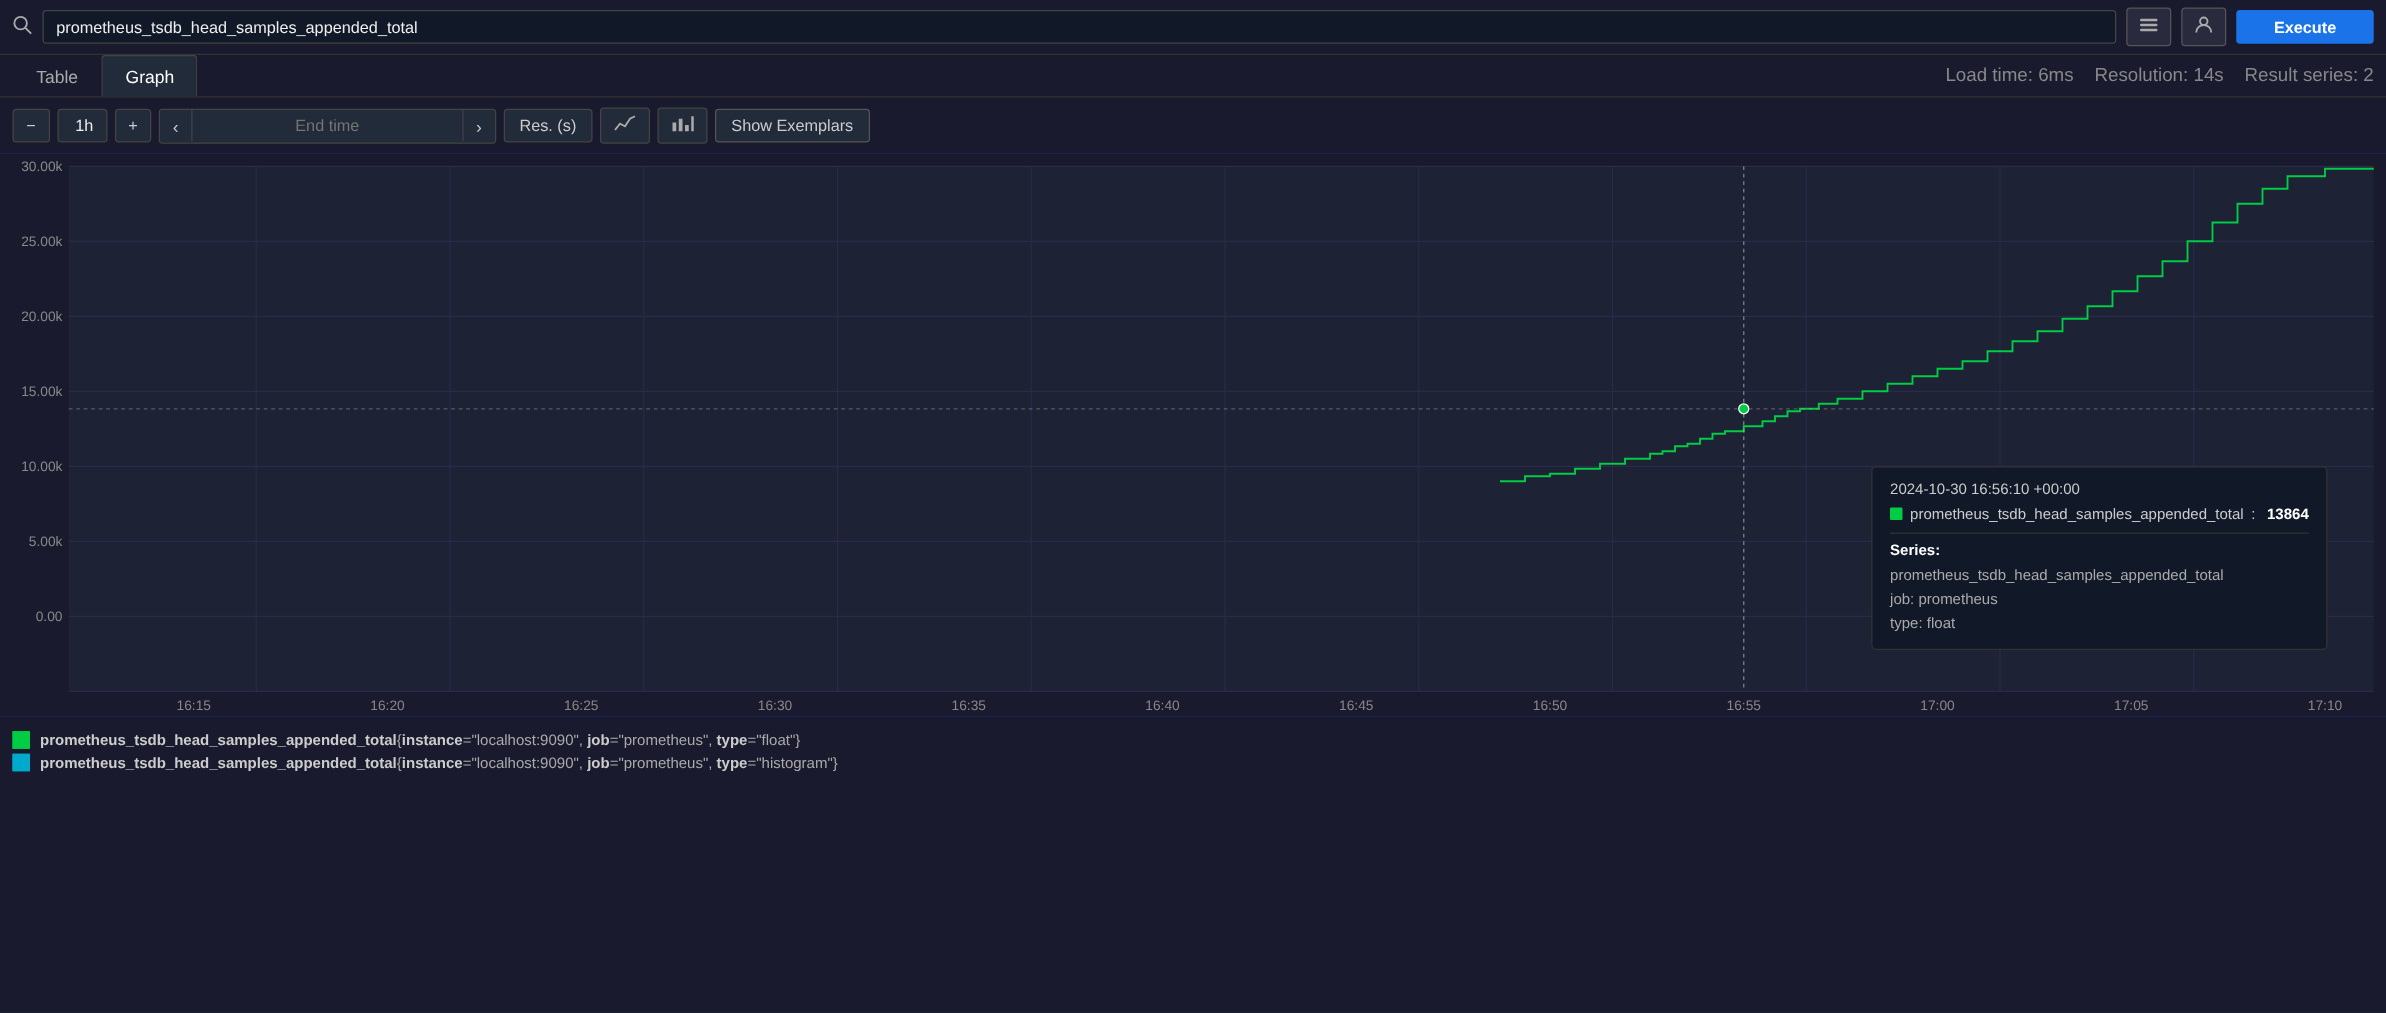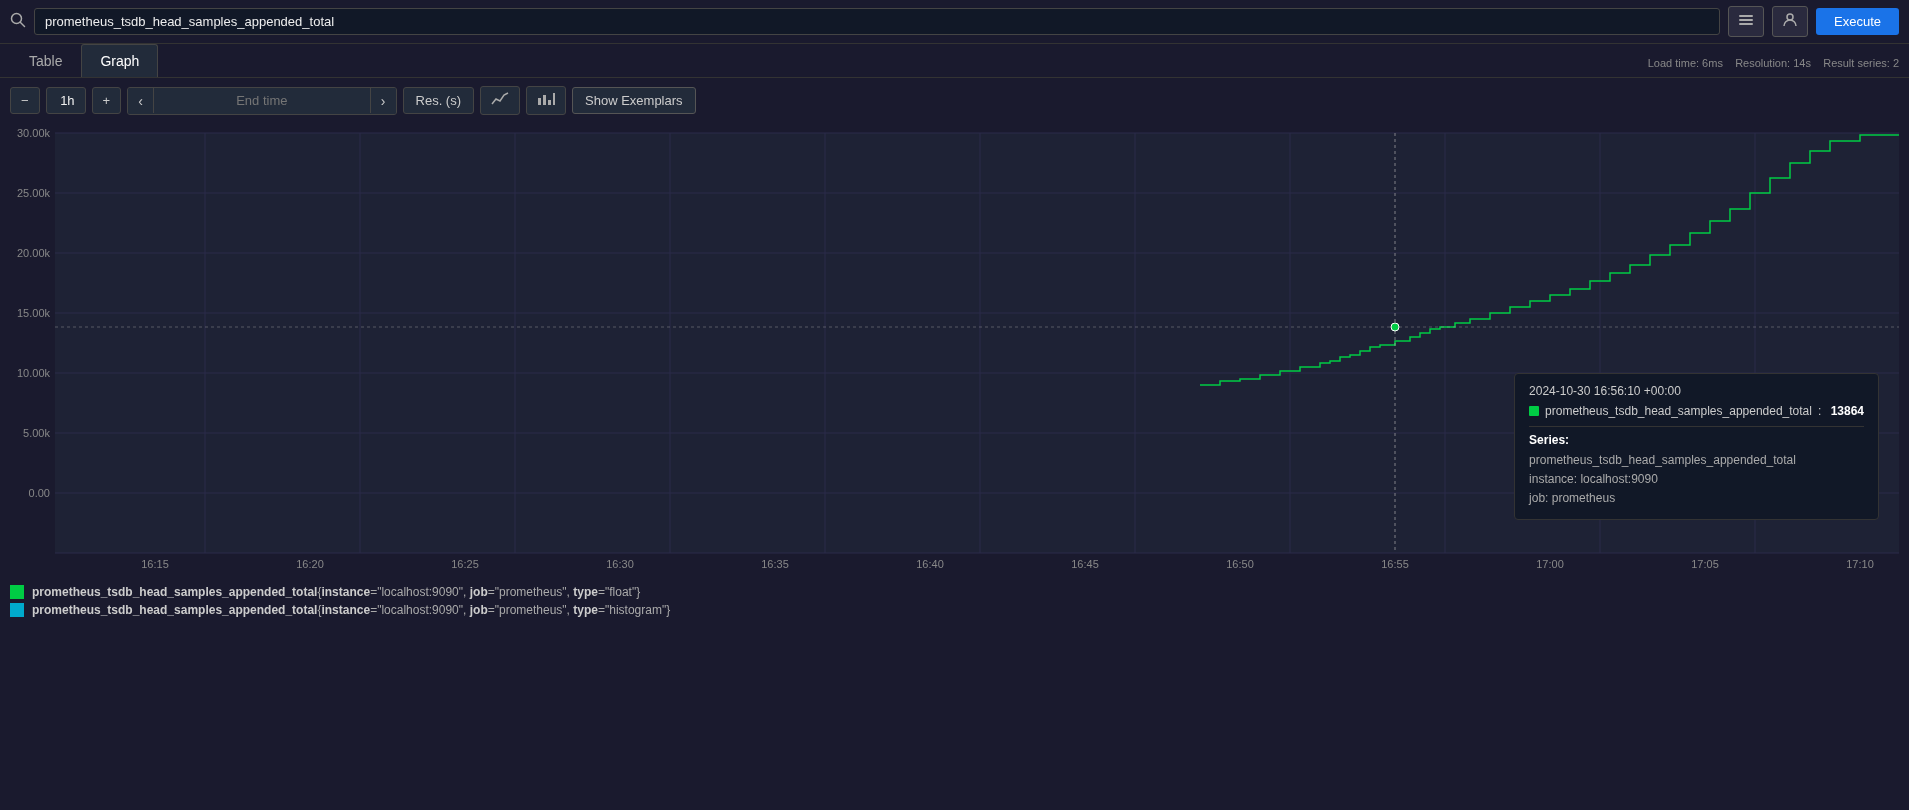--- a/index.html
+++ b/index.html
@@ -40,25 +40,25 @@
       color: #ccc;
       padding: 5px 9px;
       cursor: pointer;
       border-radius: 3px;
       font-size: 14px;
     }
     .execute-btn {
       background: #1a73e8;
       border: none;
       color: #fff;
-      padding: 6px 18px;
-      cursor: pointer;
-      border-radius: 3px;
-      font-size: 13px;
-      font-weight: normal;
+      padding: 6px 30px;
+      cursor: pointer;
+      border-radius: 3px;
+      font-size: 13px;
+      font-weight: bold;
     }
 
     
     .tab-bar {
       display: flex;
       align-items: flex-end;
       padding: 0 10px;
       background: #1a1a2e;
       border-bottom: 1px solid #333;
       position: relative;
@@ -73,21 +73,21 @@
       border-radius: 3px 3px 0 0;
     }
     .tab.active {
       color: #fff;
       background: #222b3a;
       border-color: #444;
       border-bottom-color: #222b3a;
     }
     .meta-info {
       margin-left: auto;
-      font-size: 11px;
+      font-size: 15px;
       color: #888;
       padding-bottom: 8px;
     }
 
     
     .controls-bar {
       display: flex;
       align-items: center;
       padding: 8px 10px;
       background: #1a1a2e;
@@ -176,21 +176,21 @@
       height: 450px;
     }
     .chart-svg {
       width: 100%;
       height: 100%;
     }
 
     
     .tooltip {
       position: absolute;
-      right: 30px;
+      right: 47px;
       top: 250px;
       background: #111827;
       border: 1px solid #333;
       border-radius: 4px;
       padding: 10px 14px;
       min-width: 320px;
       color: #ccc;
       font-size: 12px;
       pointer-events: none;
     }
@@ -426,22 +426,22 @@
     <div class="tooltip-time">2024-10-30 16:56:10 +00:00</div>
     <div class="tooltip-series-row">
       <div class="tooltip-dot"></div>
       <span class="tooltip-series-name">prometheus_tsdb_head_samples_appended_total</span>:&nbsp;
       <span class="tooltip-value">13864</span>
     </div>
     <hr class="tooltip-divider">
     <div class="tooltip-series-label">Series:</div>
     <div class="tooltip-meta">
       <div>prometheus_tsdb_head_samples_appended_total</div>
-      <div>instance: localhost:9090</div>
       <div>job: prometheus</div>
+      <div>type: float</div>
     </div>
   </div>
 </div>
 
 <div class="legend">
   <div class="legend-item">
     <div class="legend-color" style="background:#00cc44; border-color:#00cc44;"></div>
     <span class="legend-text">
       <strong>prometheus_tsdb_head_samples_appended_total</strong>{<strong>instance</strong>="localhost:9090", <strong>job</strong>="prometheus", <strong>type</strong>="float"}
     </span>

